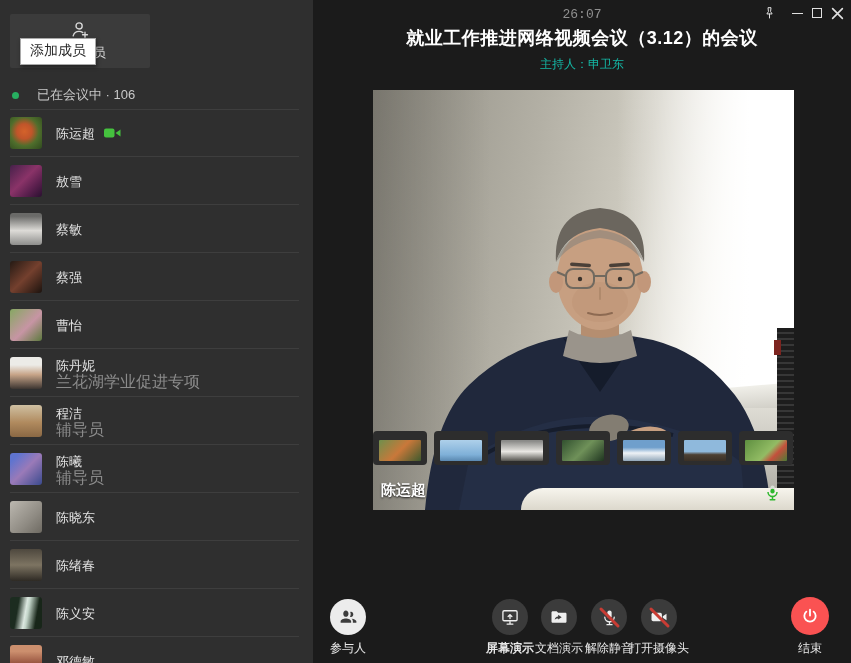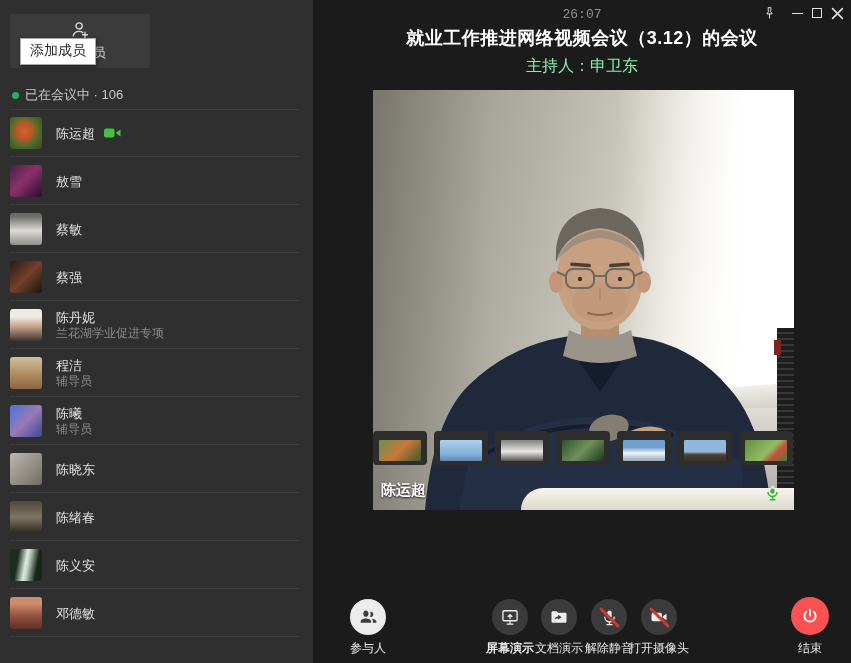--- a/index.html
+++ b/index.html
@@ -18,37 +18,37 @@
   }
   .top-btn .ticon { height:20px; display:flex; align-items:flex-end; }
   .top-btn .tlabel { font-size:13px; color:#d8d8d8; }
   .btn-add { left:10px; }
   .btn-invite { left:157px; }
   .tooltip {
     position:absolute; left:20px; top:38px; z-index:6;
     background:#ffffff; color:#2b2b2b; font-size:14px; padding:3px 9px 4px;
     border:1px solid #a9a9a9; box-shadow:1px 2px 4px rgba(0,0,0,.45); white-space:nowrap;
   }
-  .status { position:absolute; left:12px; top:86px; display:flex; align-items:center; gap:6px; }
+  .status { position:absolute; left:12px; top:86px; display:flex; align-items:center; gap:18px; }
   .status .dot { width:7px; height:7px; border-radius:50%; background:#27ae60; }
   .status .stext { font-size:13px; color:#c9c9c9; }
   .list { position:absolute; left:0; top:109px; width:313px; height:554px; overflow:hidden; }
   .list-top-divider { position:absolute; left:10px; right:14px; top:0; border-top:1px solid #3e3e3e; }
   .row { position:relative; height:48px; padding-left:10px; display:flex; align-items:center; gap:14px; cursor:pointer; }
   .row::after { content:""; position:absolute; left:10px; right:14px; bottom:0; border-bottom:1px solid #3e3e3e; }
   .avatar { width:32px; height:32px; border-radius:3px; flex:none; background:#555; }
   .pinfo { display:flex; flex-direction:column; gap:2px; }
   .pname { font-size:13px; color:#e2e2e2; display:flex; align-items:center; gap:9px; line-height:15px; }
-  .psub { font-size:12px; color:#8b8b8b; line-height:13px; }
+  .psub { font-size:16px; color:#8b8b8b; line-height:13px; }
   .cam { display:flex; align-items:center; }
   
   .main { position:absolute; left:313px; top:0; width:538px; height:663px; }
   .timer { position:absolute; top:7px; left:0; right:0; text-align:center; font-size:13px; color:#8f8f8f;font-family:Liberation Mono, monospace; }
   .title { position:absolute; top:26px; left:0; right:0; text-align:center; font-size:18px; font-weight:bold; color:#ffffff; letter-spacing:.5px; }
-  .host  { position:absolute; top:56px; left:0; right:0; text-align:center; font-size:16px; color:#86efac; }
+  .host  { position:absolute; top:56px; left:0; right:0; text-align:center; font-size:12px; color:#14b8a6; }
   .winctrl { position:absolute; top:3px; right:4px; display:flex; align-items:center; }
   .wbtn { width:20px; height:20px; display:flex; align-items:center; justify-content:center; cursor:pointer; }
   .wbtn.pin { margin-right:8px; }
   .wbtn .mini  { width:11px; height:0; border-top:1.6px solid #e0e0e0; }
   .wbtn .maxi  { width:10px; height:10px; border:1.6px solid #e0e0e0; }
   
   .video {
     position:absolute; left:60px; top:90px; width:421px; height:420px; overflow:hidden; cursor:pointer;
     background:linear-gradient(100deg,#8f8c82 0%,#b3b0a5 35%,#d0cdc2 58%,#f2f0e8 75%,#ffffff 88%);
   }
@@ -67,21 +67,21 @@
   .thumbs { position:absolute; left:60px; top:431px; display:flex; gap:7px; }
   .thumb { width:54px; height:34px; background:#2d2d2d; border-radius:4px; display:flex; justify-content:center; cursor:pointer; }
   .thumb-img { width:42px; height:21px; margin-top:9px; border-radius:1px; }
   
   .tb { position:absolute; top:599px; width:64px; display:flex; flex-direction:column; align-items:center; gap:5px; cursor:pointer; }
   .circle { width:36px; height:36px; border-radius:50%; background:#3b3b3b; display:flex; align-items:center; justify-content:center; position:relative; }
   .circle.light { background:#ececec; }
   .circle.red { width:38px; height:38px; background:#fa5252; }
   .tb-label { font-size:12px; color:#e8e8e8; white-space:nowrap; }
   .slash { position:absolute; left:50%; top:50%; width:3px; height:27px; margin:-13.5px 0 0 -1.5px; background:#c83c34; border-radius:2px; transform:rotate(-45deg); }
-  .tb-participants { left:23px;text-align:right; }
+  .tb-participants { left:3px;text-align:right; }
   .tb-screen { left:165px;font-weight:bold; }
   .tb-doc { left:214px; }
   .tb-mic { left:264px; }
   .tb-cam { left:314px;justify-content:center; }
   .tb-end { left:465px; top:597px; }
 </style>
 </head>
 <body>
 
 <div id="app">
@@ -145,20 +145,28 @@
 
       <div class="row">
         <div class="avatar" style="background:linear-gradient(135deg,#241a14,#74402e 50%,#1c130e)"></div>
         <div class="pinfo">
             <div class="pname">
               <span>蔡强</span>
             </div>
           </div>
       </div>
 
+      <div class="row">
+        <div class="avatar" style="background:linear-gradient(135deg,#86a862,#c795a4 55%,#5d7a3e)"></div>
+        <div class="pinfo">
+            <div class="pname">
+              <span>曹怡</span>
+            </div>
+          </div>
+      </div>
 
       <div class="row">
         <div class="avatar" style="background:linear-gradient(180deg,#ecebe7 25%,#c7a488 55%,#3c3531)"></div>
         <div class="pinfo">
           <div class="pname">
               <span>陈丹妮</span>
             </div>
           <div class="psub">兰花湖学业促进专项</div>
         </div>
       </div>

